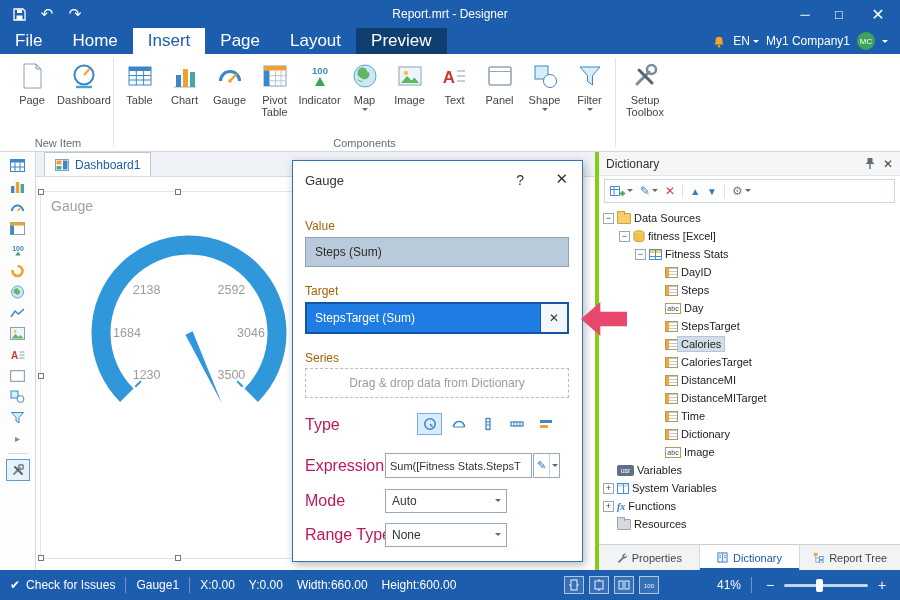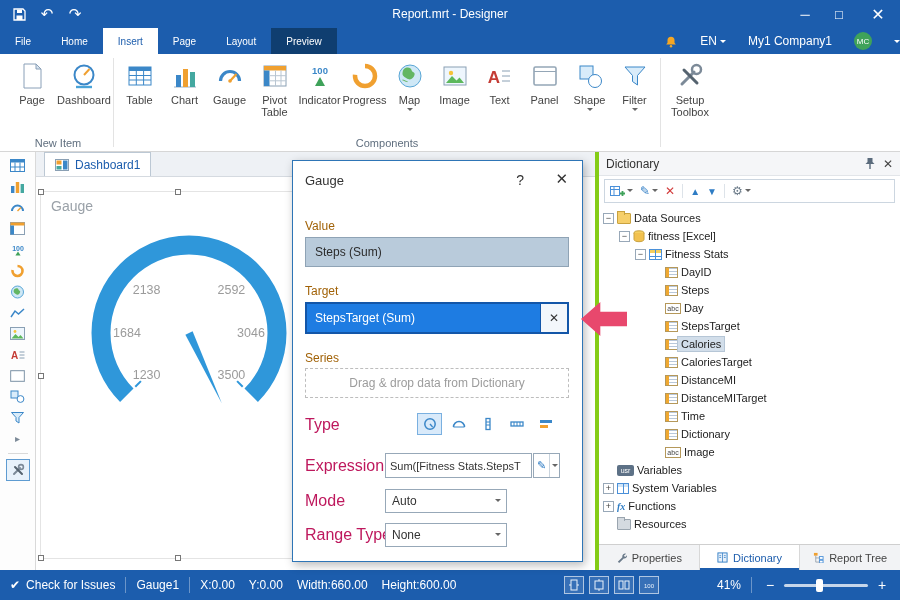--- a/index.html
+++ b/index.html
@@ -12,24 +12,24 @@
   .titlebar{height:28px;background:#1c5dad;display:flex;align-items:center;color:#fff;position:relative}
   .tb-left{display:flex;align-items:center;gap:2px;padding-left:6px;z-index:2}
   .tb-btn{width:26px;height:24px;display:flex;align-items:center;justify-content:center;font-size:15px;color:#fff}
   .tb-title{position:absolute;left:0;right:0;top:0;height:28px;display:flex;align-items:center;justify-content:center;font-size:12px;color:#fff}
   .tb-controls{margin-left:auto;display:flex;z-index:2}
   .wc{width:34px;height:28px;display:flex;align-items:center;justify-content:center;font-size:13px}
   .wc.close{width:44px;font-size:16px}
 
   
   .rtabs{height:26px;background:#1c5dad;display:flex;align-items:stretch;color:#fff}
-  .rtab{padding:0 15px;display:flex;align-items:center;font-size:10px;cursor:default}
+  .rtab{padding:0 15px;display:flex;align-items:center;font-size:17px;cursor:default}
   .rtab.active{background:#fff;color:#1c5dad}
   .rtab.dark{background:#0f3e70}
-  .rtabs-right{margin-left:auto;display:flex;align-items:center;gap:22px;}
+  .rtabs-right{margin-left:auto;display:flex;align-items:center;gap:7px;padding-right:12px}
   .caret{width:0;height:0;border:3.5px solid transparent;border-top-color:#fff;margin-top:3px}
   .caret.gray{border-top-color:#666;margin-top:2px}
   .avatar{width:18px;height:18px;border-radius:50%;background:#3fa25a;color:#fff;font-size:8px;display:flex;align-items:center;justify-content:center}
 
   
   .ribbon{height:98px;background:#fff;border-bottom:1px solid #d6d6d6;display:flex;padding-left:4px}
   .rgroup{position:relative;display:flex;align-items:flex-start;padding:3px 2px 16px}
   .glabel{position:absolute;bottom:2px;left:0;right:0;text-align:center;font-size:11px;color:#5f6e7e}
   .rsep{width:1px;background:#e3e3e3;margin:4px 1px}
   .ritem{width:45px;display:flex;flex-direction:column;align-items:center;padding-top:4px;cursor:default}
@@ -248,28 +248,20 @@
         <svg viewBox="0 0 30 30">
             <text x="15" y="13" font-size="9.5" font-weight="bold" fill="#3b87c8" text-anchor="middle">100</text>
             <path d="M15 16l5 9H10z" fill="#3fa25a"></path>
           </svg>
       </span>
       <span class="rlabel">Indicator</span>
     </div>
     <div class="ritem">
       <span class="ric">
         <svg viewBox="0 0 30 30">
-            <circle cx="15" cy="15" r="10" fill="none" stroke="#f0a030" stroke-width="4.5" stroke-dasharray="48 15" transform="rotate(-90 15 15)"></circle>
-          </svg>
-      </span>
-      <span class="rlabel">Progress</span>
-    </div>
-    <div class="ritem">
-      <span class="ric">
-        <svg viewBox="0 0 30 30">
             <circle cx="15" cy="15" r="11" fill="#cfe8f6" stroke="#58a6d6"></circle>
             <path d="M9 8c3-2.5 7-1.5 7.5 1s4 2 3 5-3.5 5.5-6.5 4-6-3-5.5-6c.3-1.8.5-3 1.5-4z" fill="#63b663"></path>
             <path d="M7.5 19c2 .2 3 1.6 5 1.6" stroke="#63b663" fill="none"></path>
           </svg>
       </span>
       <span class="rlabel">Map</span>
       <span class="caret gray"></span>
     </div>
     <div class="ritem">
       <span class="ric">

